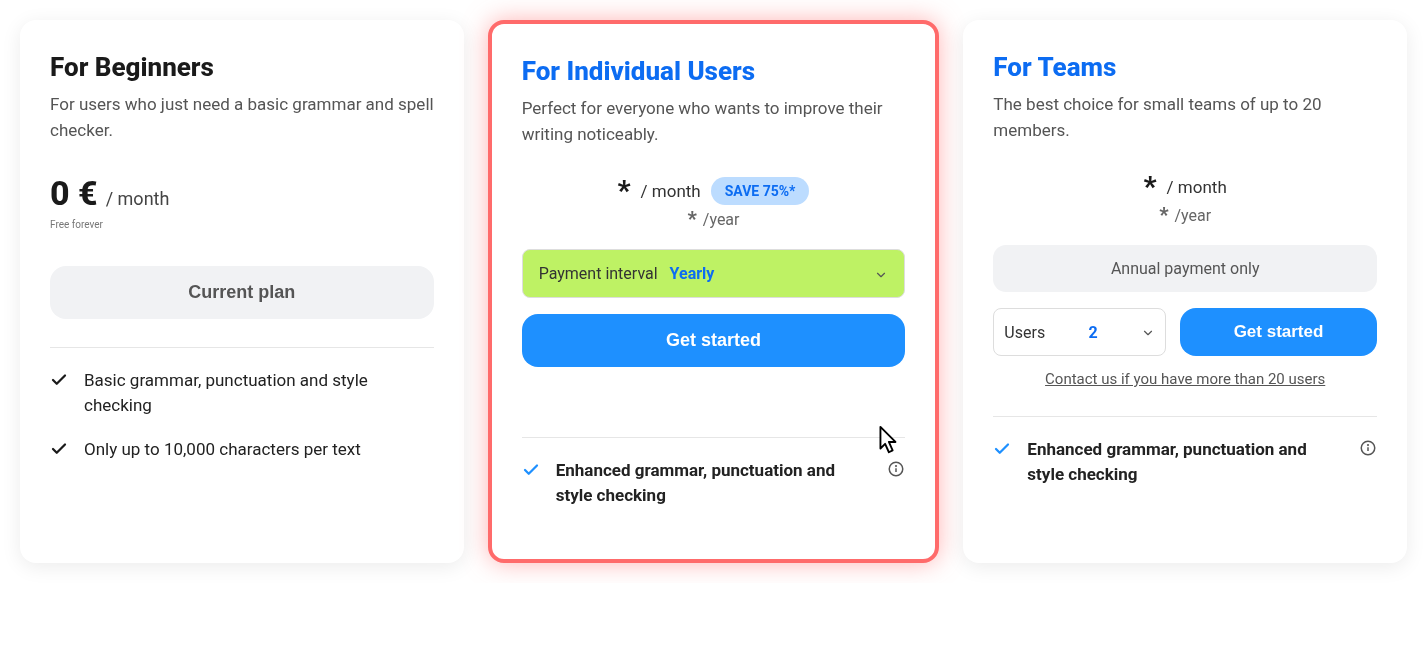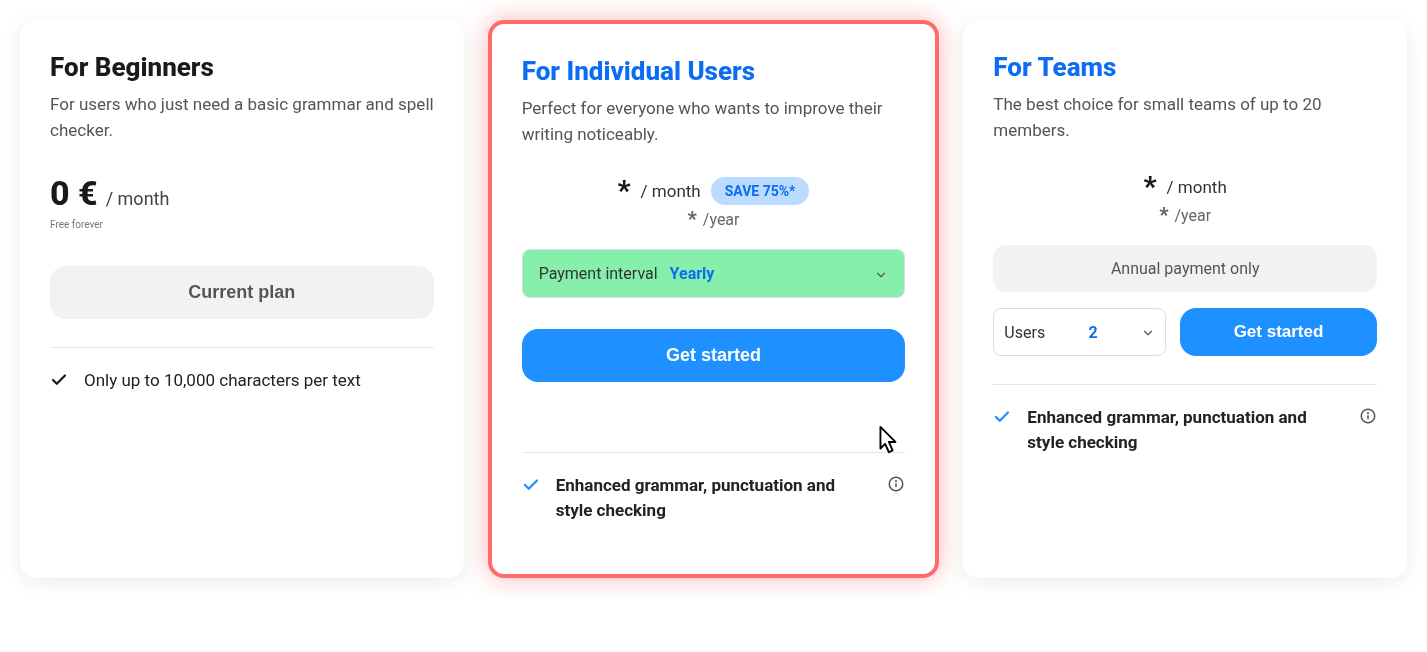--- a/index.html
+++ b/index.html
@@ -114,23 +114,23 @@
     background: #1e90ff;
     color: #fff;
   }
   .select-row {
     display: flex;
     align-items: center;
     justify-content: space-between;
     border: 1px solid #ddd;
     border-radius: 8px;
     padding: 14px 16px;
-    margin-bottom: 31px;
+    margin-bottom: 16px;
     font-size: 16px;
-    background: #86efac;
+    background: #bef264;
     cursor: pointer;
   }
   .select-row .label { color: #333; }
   .select-row .value { color: #0c6cf2; font-weight: 700; margin-left: 8px; }
   .chev {
     width: 14px; height: 14px;
     display: inline-block;
   }
   .chev svg { width: 14px; height: 14px; stroke: #555; }
   .annual-note {
@@ -219,20 +219,28 @@
     </div>
     <div class="free-note">Free forever</div>
     <button class="btn btn-disabled">Current plan</button>
     <hr class="sep">
     <div class="feature">
       <span class="check dark">
         <svg viewBox="0 0 24 24" fill="none" stroke-width="3" stroke-linecap="round" stroke-linejoin="round">
             <polyline points="4 12 9 17 20 6"></polyline>
           </svg>
       </span>
+      <span>Basic grammar, punctuation and style checking</span>
+    </div>
+    <div class="feature">
+      <span class="check dark">
+        <svg viewBox="0 0 24 24" fill="none" stroke-width="3" stroke-linecap="round" stroke-linejoin="round">
+            <polyline points="4 12 9 17 20 6"></polyline>
+          </svg>
+      </span>
       <span>Only up to 10,000 characters per text</span>
     </div>
   </div>
 
   <div class="card highlighted" style="position:relative;">
     <h2 class="card-title">For Individual Users</h2>
     <p class="card-subtitle">Perfect for everyone who wants to improve their writing noticeably.</p>
 
     <div class="price-center">
       <div class="price-line1">
@@ -308,20 +316,21 @@
         <span class="value">2</span>
         <span class="chev">
           <svg viewBox="0 0 24 24" fill="none" stroke-width="2" stroke-linecap="round" stroke-linejoin="round">
               <polyline points="6 9 12 15 18 9"></polyline>
             </svg>
         </span>
       </div>
       <button class="btn btn-primary">Get started</button>
     </div>
 
+    <a class="contact-link">Contact us if you have more than 20 users</a>
 
     <hr class="sep">
 
     <div class="feature bold">
       <span class="check blue">
         <svg viewBox="0 0 24 24" fill="none" stroke-width="3" stroke-linecap="round" stroke-linejoin="round">
             <polyline points="4 12 9 17 20 6"></polyline>
           </svg>
       </span>
       <span>Enhanced grammar, punctuation and style checking</span>

